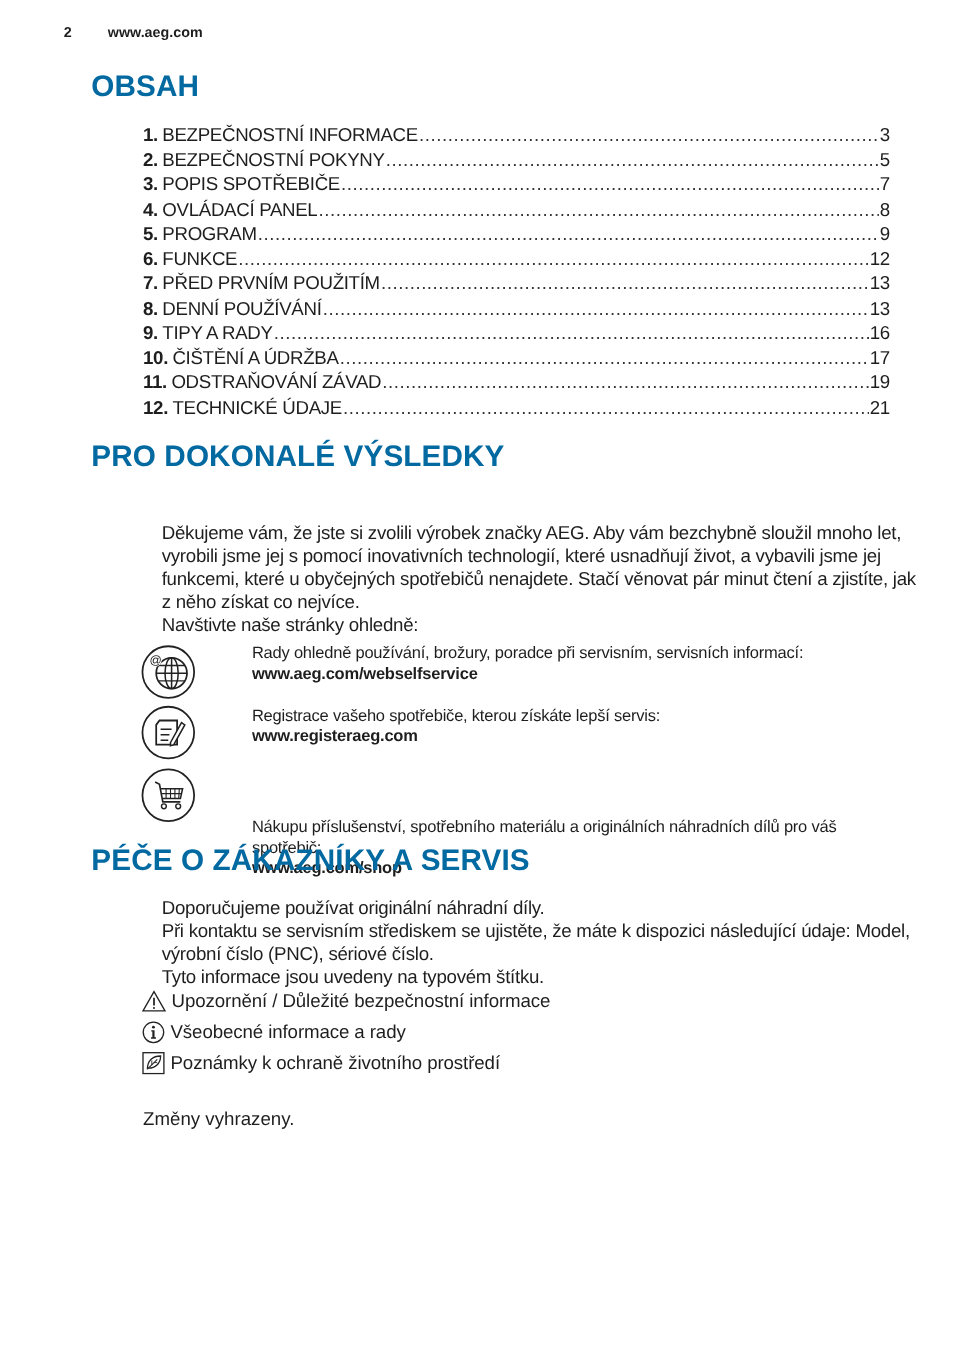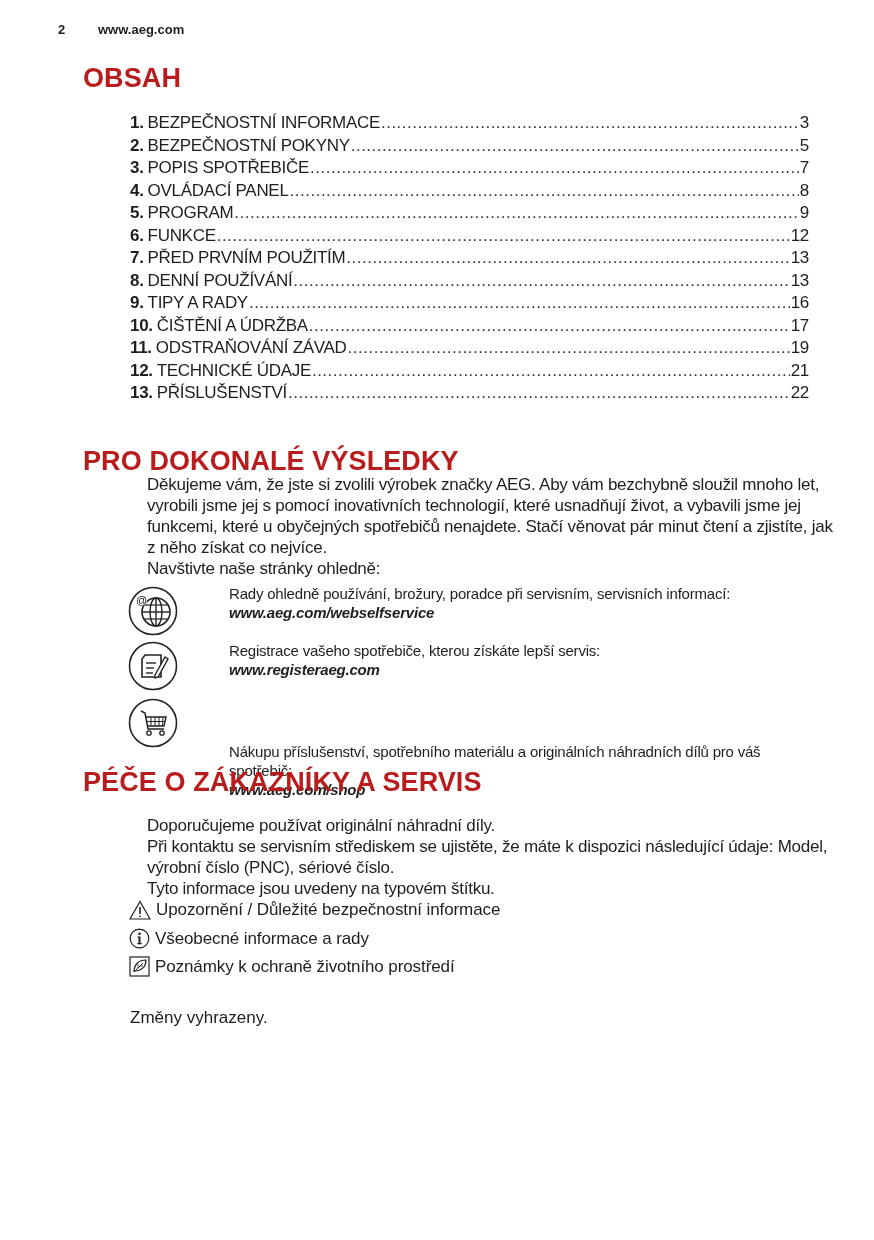--- a/index.html
+++ b/index.html
@@ -4,24 +4,24 @@
 <style>
   html, body { margin: 0; padding: 0; background: #ffffff; }
   body {
     width: 874px; height: 1240px; position: relative; overflow: hidden;
     font-family: "Liberation Sans", sans-serif; color: #1e1e1e;
   }
   .header { position: absolute; left: 58px; top: 22px; font-size: 13px; font-weight: bold; }
   .header .pnum { display: inline-block; width: 40px; }
   h1 {
     position: absolute; left: 83px; margin: 0; font-size: 27px; font-weight: bold;
-    color: #b91c1c; letter-spacing: 0.1px;
+    color: #0369a1; letter-spacing: 0.1px;
   }
   #h-obsah { top: 63px; }
-  #h-pro { top: 446px; text-align: center; }
+  #h-pro { top: 400px; text-align: center; }
   #h-pece { top: 767px; }
 
   .toc { position: absolute; left: 130px; top: 112px; width: 679px; }
   .toc-row {
     display: flex; align-items: baseline; font-size: 17px; height: 22.5px; line-height: 22.5px;
     letter-spacing: -0.3px;
   }
   .toc-row .num { font-weight: bold; margin-right: 4px; }
   .toc-row .dots {
     flex: 1; overflow: hidden; white-space: nowrap; margin: 0 1px;
@@ -35,21 +35,21 @@
 
   .para { position: absolute; left: 147px; font-size: 17px; line-height: 21px; width: 690px; letter-spacing: -0.25px; }
   #intro { top: 474px; }
   #visit { top: 558px; }
 
   .link-row { position: absolute; left: 128px; width: 690px; }
   .link-icon {
     position: absolute; left: 0; top: 0; width: 50px; height: 50px;
   }
   .link-text { position: absolute; left: 101px; top: 0; font-size: 15px; line-height: 19px; width: 590px; letter-spacing: -0.2px; }
-  .link-text .url { font-weight: bold; display: block; font-style: italic; }
+  .link-text .url { font-weight: bold; display: block; }
   #link-1 { top: 586px; }
   #link-2 { top: 641px; }
   #link-3 { top: 698px; }
   #link-1 .link-text { top: -2px; }
   #link-2 .link-text { top: 0px; }
   #link-3 .link-text { top: -1px; margin-top: 45px; }
 
   #service { top: 815px; }
   .legend { position: absolute; left: 129px; font-size: 17px; display: flex; align-items: center; letter-spacing: -0.1px; }
   .legend svg { margin-right: 5px; }
@@ -132,26 +132,20 @@
       <span class="num">11.</span>
       <span class="label">ODSTRAŇOVÁNÍ ZÁVAD</span>
       <span class="dots"></span>
       <span class="page">19</span>
     </div>
     <div class="toc-row">
       <span class="num">12.</span>
       <span class="label">TECHNICKÉ ÚDAJE</span>
       <span class="dots"></span>
       <span class="page">21</span>
-    </div>
-    <div class="toc-row">
-      <span class="num">13.</span>
-      <span class="label">PŘÍSLUŠENSTVÍ</span>
-      <span class="dots"></span>
-      <span class="page">22</span>
     </div>
   </div>
 
 <h1 id="h-pro">PRO DOKONALÉ VÝSLEDKY</h1>
 <div class="para" id="intro">Děkujeme vám, že jste si zvolili výrobek značky AEG. Aby vám bezchybně sloužil mnoho let, vyrobili jsme jej s pomocí inovativních technologií, které usnadňují život, a vybavili jsme jej funkcemi, které u obyčejných spotřebičů nenajdete. Stačí věnovat pár minut čtení a zjistíte, jak z něho získat co nejvíce.</div>
 <div class="para" id="visit">Navštivte naše stránky ohledně:</div>
 
 <div class="link-row" id="link-1">
   <svg class="link-icon" viewBox="0 0 50 50">
     <circle cx="25" cy="25" r="23.5" fill="none" stroke="#222" stroke-width="1.6"></circle>

